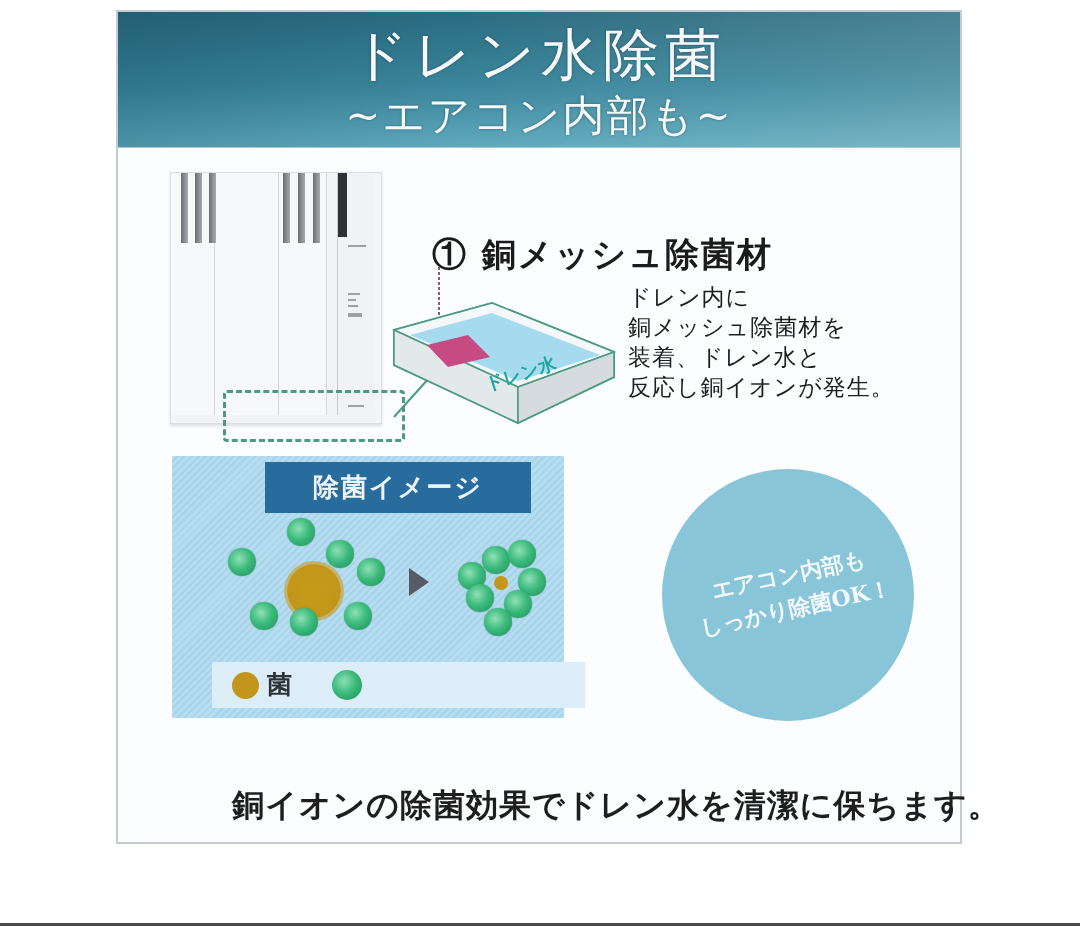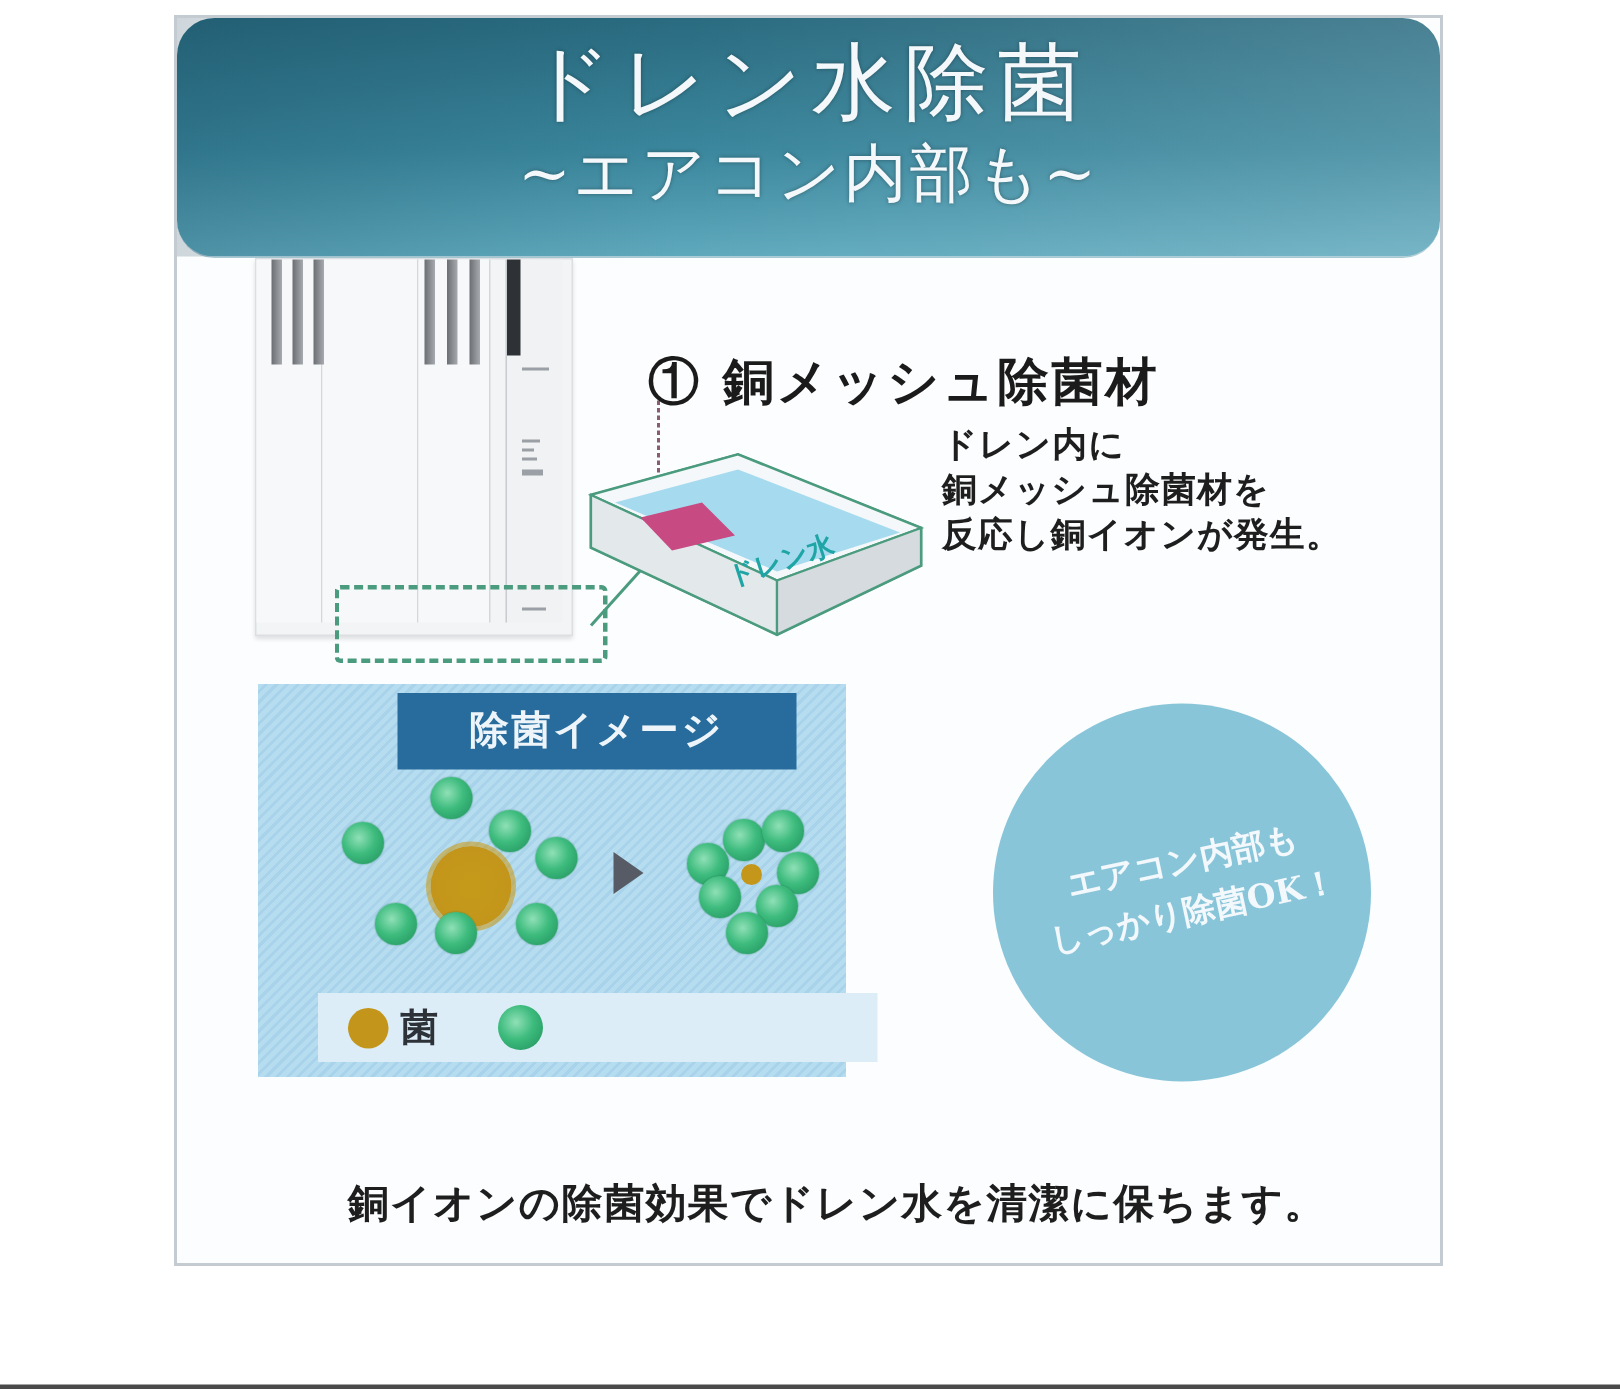--- a/index.html
+++ b/index.html
@@ -4,24 +4,23 @@
 <style>
   * { box-sizing: border-box; margin: 0; padding: 0; }
   html, body { width: 1080px; height: 926px; background: #ffffff; overflow: hidden; }
   body { position: relative; font-family: "DejaVu Serif", "Liberation Serif", serif; }
 
   .frame {
     position: absolute; left: 116px; top: 10px; width: 846px; height: 834px;
     border: 2px solid #c4ccd2; background: #fbfdfe;
   }
   .header {
-    position: absolute; left: 0; top: 0; width: 842px; height: 160px;
+    position: absolute; left: 0; top: 0; width: 842px; height: 136px;
     background: linear-gradient(180deg, #2a6b80 0%, #3a869c 55%, #5fa9bd 100%);
     border-bottom: 1px solid #a7c7d2;
-    border-radius: 25px;
   }
   .header::after {
     content: ""; position: absolute; inset: 0;
     background: linear-gradient(90deg, rgba(0,40,60,0.18) 0%, rgba(0,0,0,0) 40%, rgba(255,255,255,0.15) 100%);
   }
   .header-title {
     position: absolute; left: 0; right: 0; top: 6px; text-align: center;
     color: #f4f8fa; font-size: 56px; letter-spacing: 6px; z-index: 1;
     text-shadow: 0 0 3px rgba(0,0,0,0.35);
     font-family: "DejaVu Serif", serif;
@@ -54,21 +53,21 @@
 
   
   .tray-svg { position: absolute; left: 264px; top: 245px; }
 
   .sec1-title {
     position: absolute; left: 314px; top: 190px; font-size: 34px; font-weight: bold; color: #1b1b1b;
     letter-spacing: 2px;
     margin-top: 30px;
   }
   .sec1-desc {
-    position: absolute; left: 510px; top: 270px; font-size: 23px; font-weight: bold; color: #1e1e1e;
+    position: absolute; left: 510px; top: 270px; font-size: 23px; font-weight: normal; color: #1e1e1e;
     line-height: 30px; letter-spacing: 1px;
   }
   .sec1-desc div { white-space: nowrap; }
 
   
   .img-panel {
     position: absolute; left: 54px; top: 444px; width: 392px; height: 262px;
     background: repeating-linear-gradient(135deg, #b6dcef 0px, #b6dcef 3px, #a9d3ea 3px, #a9d3ea 5px);
   }
   .panel-title {
@@ -113,21 +112,21 @@
   .badge-text {
     position: absolute; left: 30px; top: 88px; width: 200px; color: #f2f8fb; font-size: 22px;
     font-weight: bold; line-height: 34px; transform: rotate(-12deg); transform-origin: center;
     text-align: center; white-space: nowrap;
   }
 
   .sec2-title {
     position: absolute; left: 56px; top: 712px; font-size: 34px; color: #1b1b1b; letter-spacing: 2px;
   }
   .sec2-desc {
-    position: absolute; left: 114px; top: 772px; font-size: 27px; font-weight: bold; color: #1e1e1e;
+    position: absolute; left: 114px; top: 772px; font-size: 32px; font-weight: bold; color: #1e1e1e;
     letter-spacing: 1px; white-space: nowrap;
   }
 
   .bottom-rule { position: absolute; left: 0; top: 923px; width: 1080px; height: 3px; background: #4a4a4a; }
 </style>
 </head>
 <body>
 
 <div class="frame">
 
@@ -167,20 +166,21 @@
     <polygon points="12,73 136,130 136,166 12,108" fill="#e3e8ea" stroke="#4b9b7e" stroke-width="1.5"></polygon>
     <polygon points="136,130 232,95 232,120 136,166" fill="#d5dbde" stroke="#4b9b7e" stroke-width="1.5"></polygon>
     <polygon points="45,88 86,78 108,100 66,110" fill="#c74a82"></polygon>
     <text x="100" y="122" fill="#1fa5a5" font-size="18" font-family="DejaVu Sans, sans-serif" font-weight="bold" transform="rotate(-18 140 110)">ドレン水</text>
   </svg>
 
   <div class="sec1-title">① 銅メッシュ除菌材</div>
   <div class="sec1-desc">
     <div>ドレン内に</div>
     <div>銅メッシュ除菌材を</div>
+    <div>装着、ドレン水と</div>
     <div>反応し銅イオンが発生。</div>
   </div>
 
   <div class="img-panel">
     <div class="panel-title">除菌イメージ</div>
 
     <div class="germ" style="left:115px;top:108px;"></div>
     <div class="ion" style="left:56px;top:92px;"></div>
     <div class="ion" style="left:115px;top:62px;"></div>
     <div class="ion" style="left:154px;top:84px;"></div>

